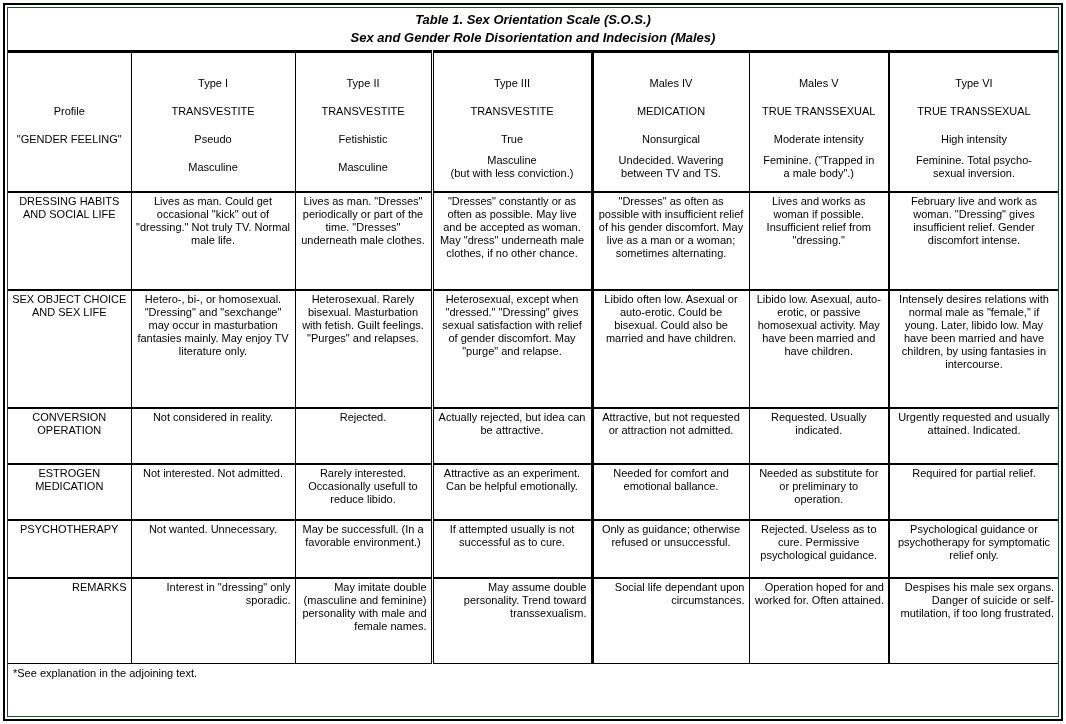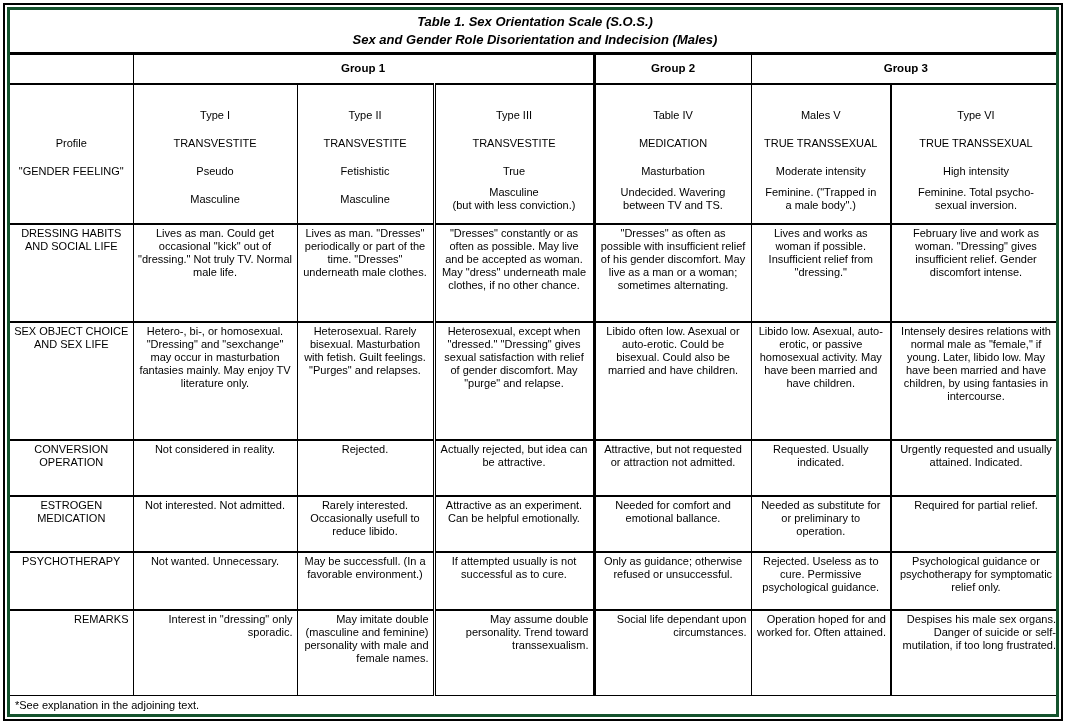--- a/index.html
+++ b/index.html
@@ -17,21 +17,21 @@
     background: #fff;
   }
   
   .frame-outer {
     border: 2px solid #000;
     padding: 2px;
     height: 100%;
     box-sizing: border-box;
   }
   .frame-inner {
-    border: 3px solid #14532d;
+    border: 1px solid #14532d;
     height: 100%;
     box-sizing: border-box;
     overflow: hidden;
   }
   table.sos {
     border-collapse: collapse;
     width: 1050px;
     table-layout: fixed;
   }
   table.sos td {
@@ -115,26 +115,20 @@
         </colgroup>
 
         <tbody>
             <tr class="r-title rb3">
           <td colspan="7">
             <div class="title-line">Table 1. Sex Orientation Scale (S.O.S.)</div>
             <div class="title-line">Sex and Gender Role Disorientation and Indecision (Males)</div>
           </td>
         </tr>
 
-        <tr class="r-group rb2">
-          <td></td>
-          <td colspan="3" class="bl1">Group 1</td>
-          <td class="bl3">Group 2</td>
-          <td colspan="2" class="bl1">Group 3</td>
-        </tr>
 
         <tr class="r-types rb2">
           <td>
             <div class="hslot"></div>
             <div class="hslot">Profile</div>
             <div class="hslot">"GENDER FEELING"</div>
             <div class="hslot"></div>
           </td>
           <td class="bl1">
             <div class="hslot">Type I</div>
@@ -149,23 +143,23 @@
             <div class="hslot">Masculine</div>
           </td>
           <td class="bld">
             <div class="hslot">Type III</div>
             <div class="hslot">TRANSVESTITE</div>
             <div class="hslot">True</div>
             <div class="hslot">Masculine
 (but with less conviction.)</div>
           </td>
           <td class="bl3">
-            <div class="hslot">Table IV</div>
+            <div class="hslot">Males IV</div>
             <div class="hslot">MEDICATION</div>
-            <div class="hslot">Masturbation</div>
+            <div class="hslot">Nonsurgical</div>
             <div class="hslot">Undecided. Wavering
 between TV and TS.</div>
           </td>
           <td class="bl1">
             <div class="hslot">Males V</div>
             <div class="hslot">TRUE TRANSSEXUAL</div>
             <div class="hslot">Moderate intensity</div>
             <div class="hslot">Feminine. ("Trapped in
 a male body".)</div>
           </td>

